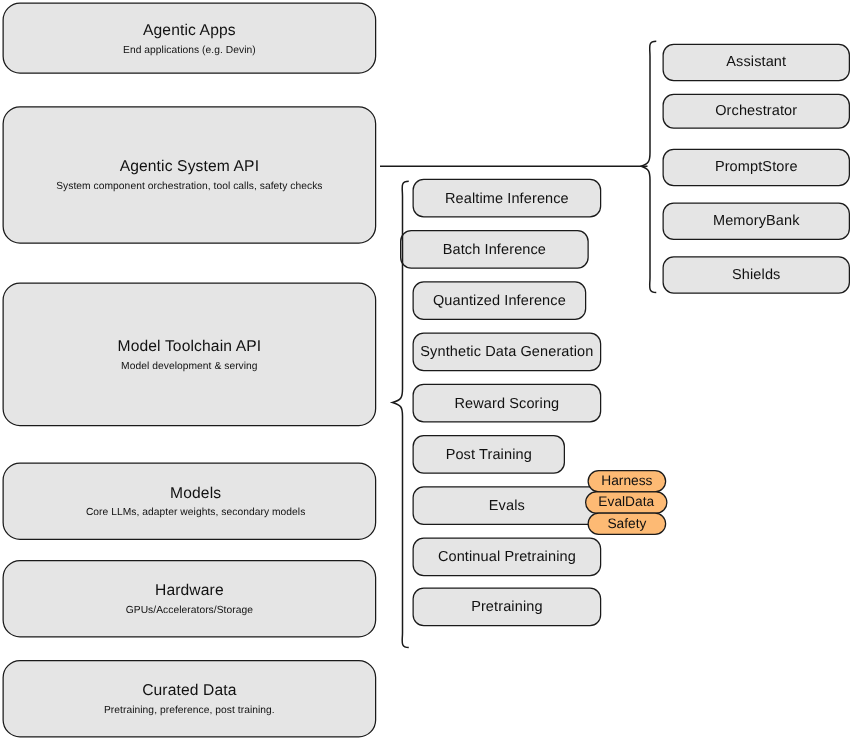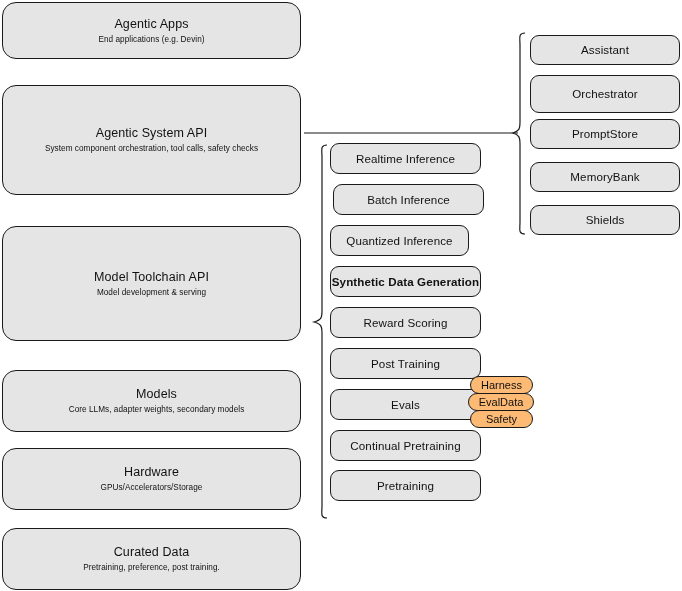--- a/index.html
+++ b/index.html
@@ -137,33 +137,33 @@
   </div>
 
   <div class="box stack-box" style="left:2px; top:528px; width:299px; height:62px;">
     <div class="title">Curated Data</div>
     <div class="sub">Pretraining, preference, post training.</div>
   </div>
 
   <div class="box pill-box" style="left:330px; top:143px; width:151px; height:31px;">
     <div class="title">Realtime Inference</div>
   </div>
-  <div class="box pill-box" style="left:333px; top:184px; width:151px; height:31px;">
+  <div class="box pill-box" style="left:320px; top:184px; width:151px; height:31px;">
     <div class="title">Batch Inference</div>
   </div>
   <div class="box pill-box" style="left:330px; top:225px; width:139px; height:31px;">
     <div class="title">Quantized Inference</div>
   </div>
-  <div class="box pill-box" style="left:330px; top:266px; width:151px; height:31px;font-weight:bold;">
+  <div class="box pill-box" style="left:330px; top:266px; width:151px; height:31px;">
     <div class="title">Synthetic Data Generation</div>
   </div>
   <div class="box pill-box" style="left:330px; top:307px; width:151px; height:31px;">
     <div class="title">Reward Scoring</div>
   </div>
-  <div class="box pill-box" style="left:330px; top:348px; width:151px; height:31px;">
+  <div class="box pill-box" style="left:330px; top:348px; width:122px; height:31px;">
     <div class="title">Post Training</div>
   </div>
   <div class="box pill-box" style="left:330px; top:389px; width:151px; height:31px;">
     <div class="title">Evals</div>
   </div>
   <div class="box pill-box" style="left:330px; top:430px; width:151px; height:31px;">
     <div class="title">Continual Pretraining</div>
   </div>
   <div class="box pill-box" style="left:330px; top:470px; width:151px; height:31px;">
     <div class="title">Pretraining</div>
@@ -175,21 +175,21 @@
   <div class="mini-pill" style="left:468px; top:393px; width:66px; height:18px;">
     <span>EvalData</span>
   </div>
   <div class="mini-pill" style="left:470px; top:410px; width:63px; height:18px;">
     <span>Safety</span>
   </div>
 
   <div class="box pill-box" style="left:530px; top:35px; width:150px; height:30px;">
     <div class="title">Assistant</div>
   </div>
-  <div class="box pill-box" style="left:530px; top:75px; width:150px; height:38px;">
+  <div class="box pill-box" style="left:530px; top:75px; width:150px; height:28px;">
     <div class="title">Orchestrator</div>
   </div>
   <div class="box pill-box" style="left:530px; top:119px; width:150px; height:30px;">
     <div class="title">PromptStore</div>
   </div>
   <div class="box pill-box" style="left:530px; top:162px; width:150px; height:30px;">
     <div class="title">MemoryBank</div>
   </div>
   <div class="box pill-box" style="left:530px; top:205px; width:150px; height:30px;">
     <div class="title">Shields</div>

